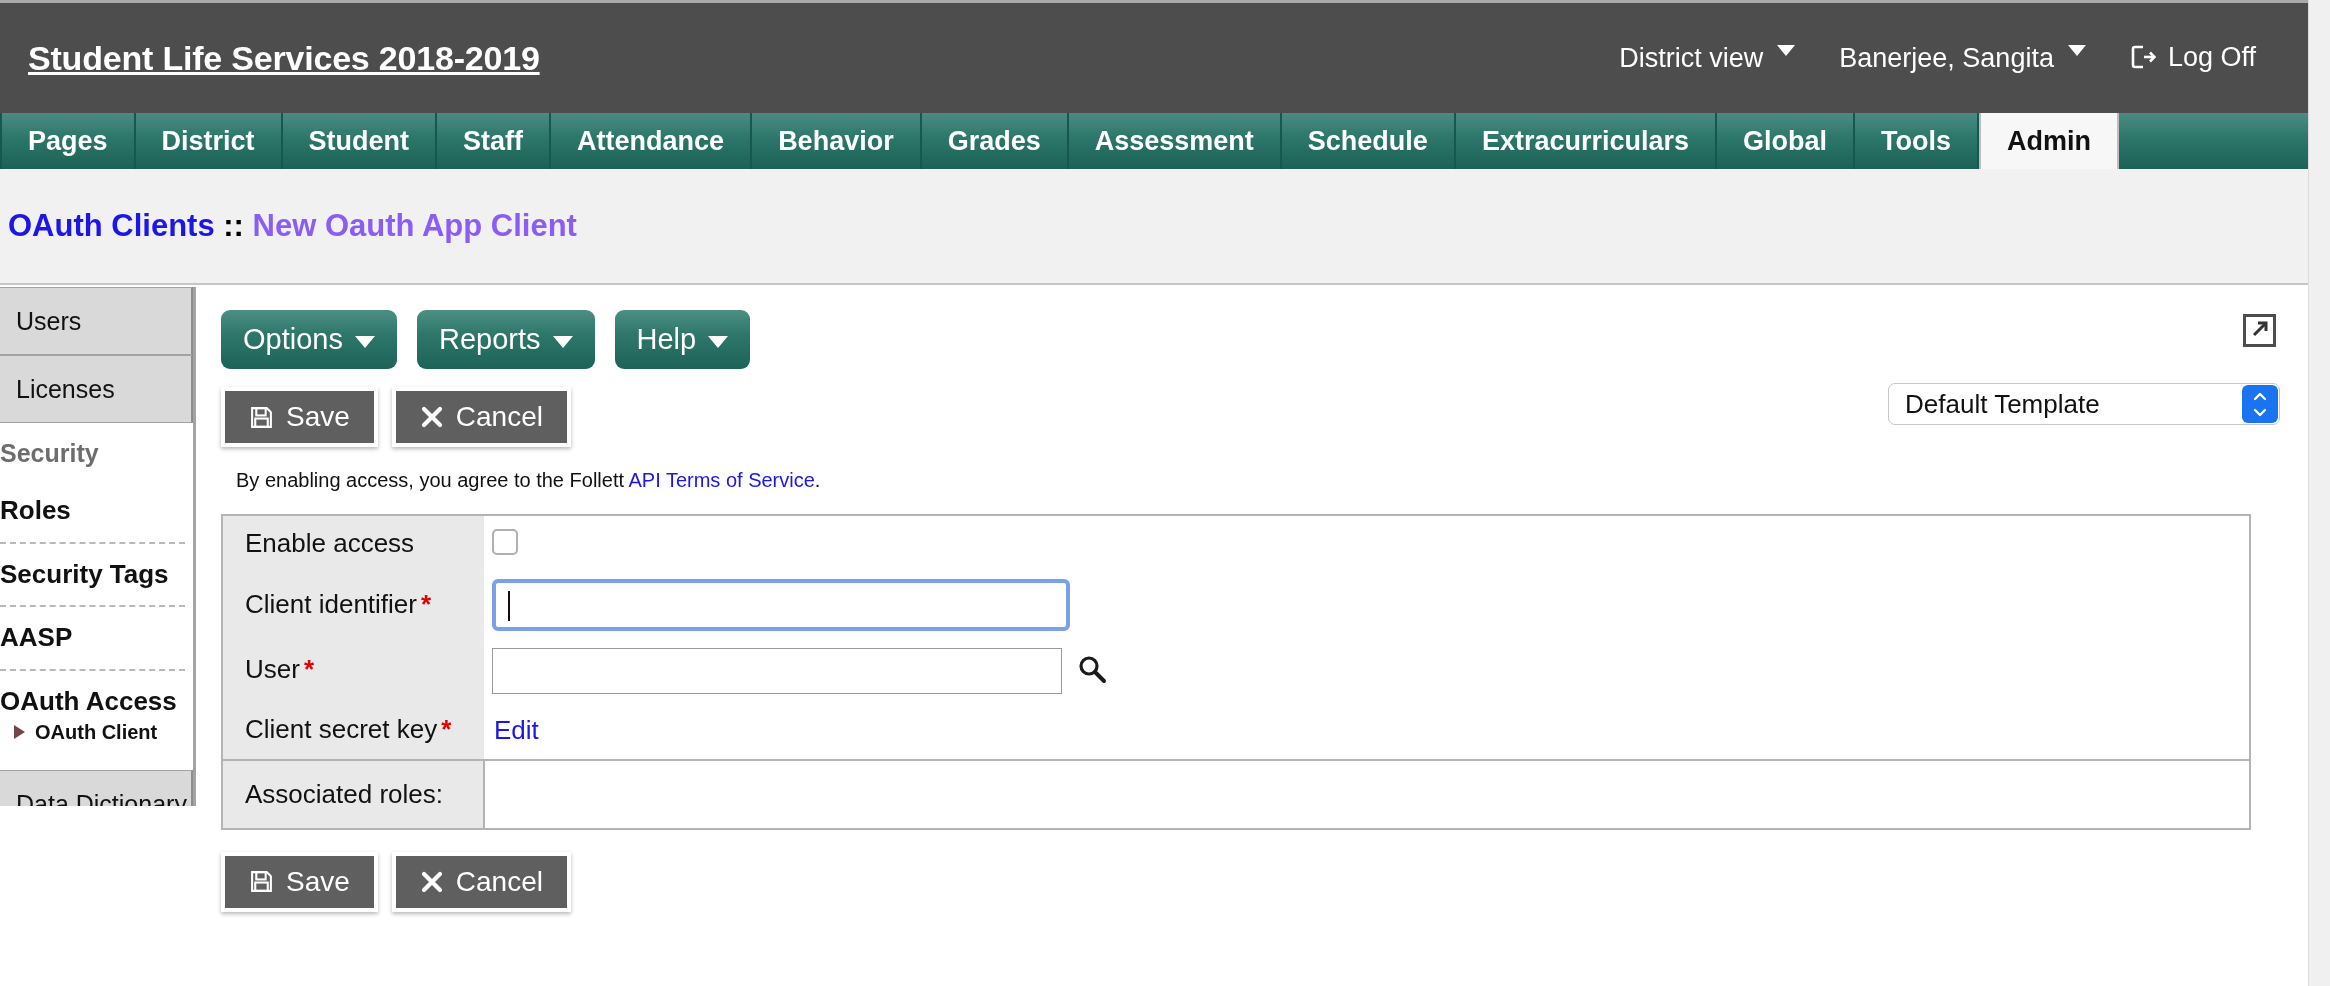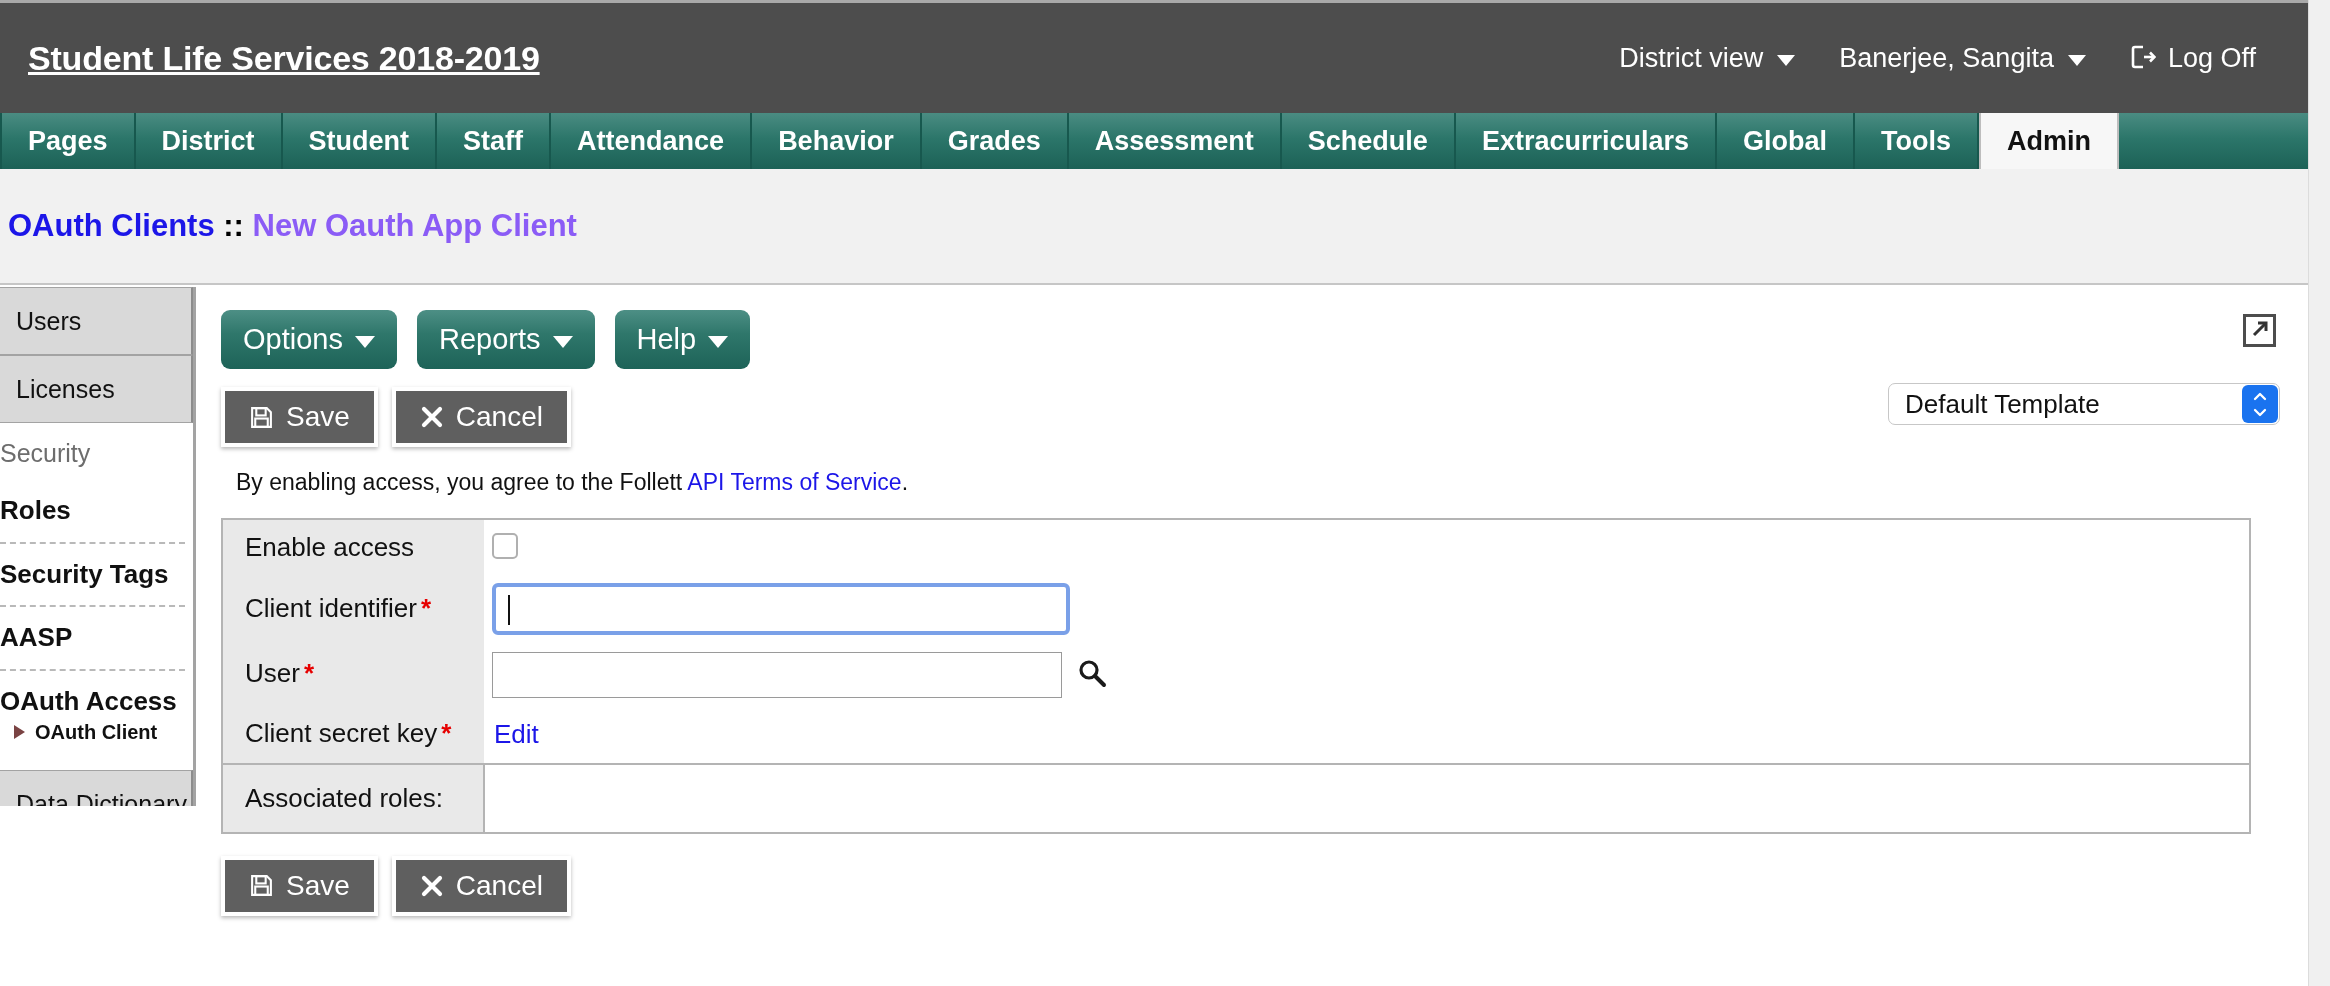--- a/index.html
+++ b/index.html
@@ -31,21 +31,21 @@
   }
   .topbar-right {
     margin-left: auto;
     display: flex; align-items: center;
     margin-right: 30px;
     gap: 0px;
   }
   .topbar-item {
     color: #ffffff;
     font-size: 27px;
-    display: flex; align-items: center;
+    display: flex; align-items: flex-start;
     padding: 0 22px;
     white-space: nowrap;
   }
   .caret-down {
     display: inline-block;
     width: 0; height: 0;
     border-left: 9px solid transparent;
     border-right: 9px solid transparent;
     border-top: 11px solid #ffffff;
     margin-left: 14px;
@@ -116,21 +116,21 @@
     border-right: 2px solid #8c8c8c;
     color: #111111;
     font-size: 25px;
     padding: 19px 0 19px 16px;
     line-height: 1.12;
     cursor: pointer;
   }
   .side-group-label {
     color: #6d6d6d;
     font-size: 25px;
-    font-weight: normal;
+    font-weight: bold;
     padding: 16px 0 12px 0;
   }
   .side-link {
     color: #111111;
     font-size: 26px;
     font-weight: bold;
     padding: 16px 0 16px 0;
     line-height: 1.14;
     cursor: pointer;
   }
@@ -239,21 +239,21 @@
     position: absolute; right: 2px; top: 2px;
     width: 36px; height: 38px;
     background: #1a73ef;
     border-radius: 6px;
     display: flex; flex-direction: column;
     align-items: center; justify-content: center;
     gap: 3px;
   }
 
   .terms-line {
-    font-size: 23px;
+    font-size: 20px;
     color: #111111;
     padding: 22px 0 0 37px;
     white-space: nowrap;
   }
   .terms-link { color: #1c16e8; cursor: pointer; }
 
   
   .form-table {
     margin: 22px 0 0 22px;
     width: 2030px;

